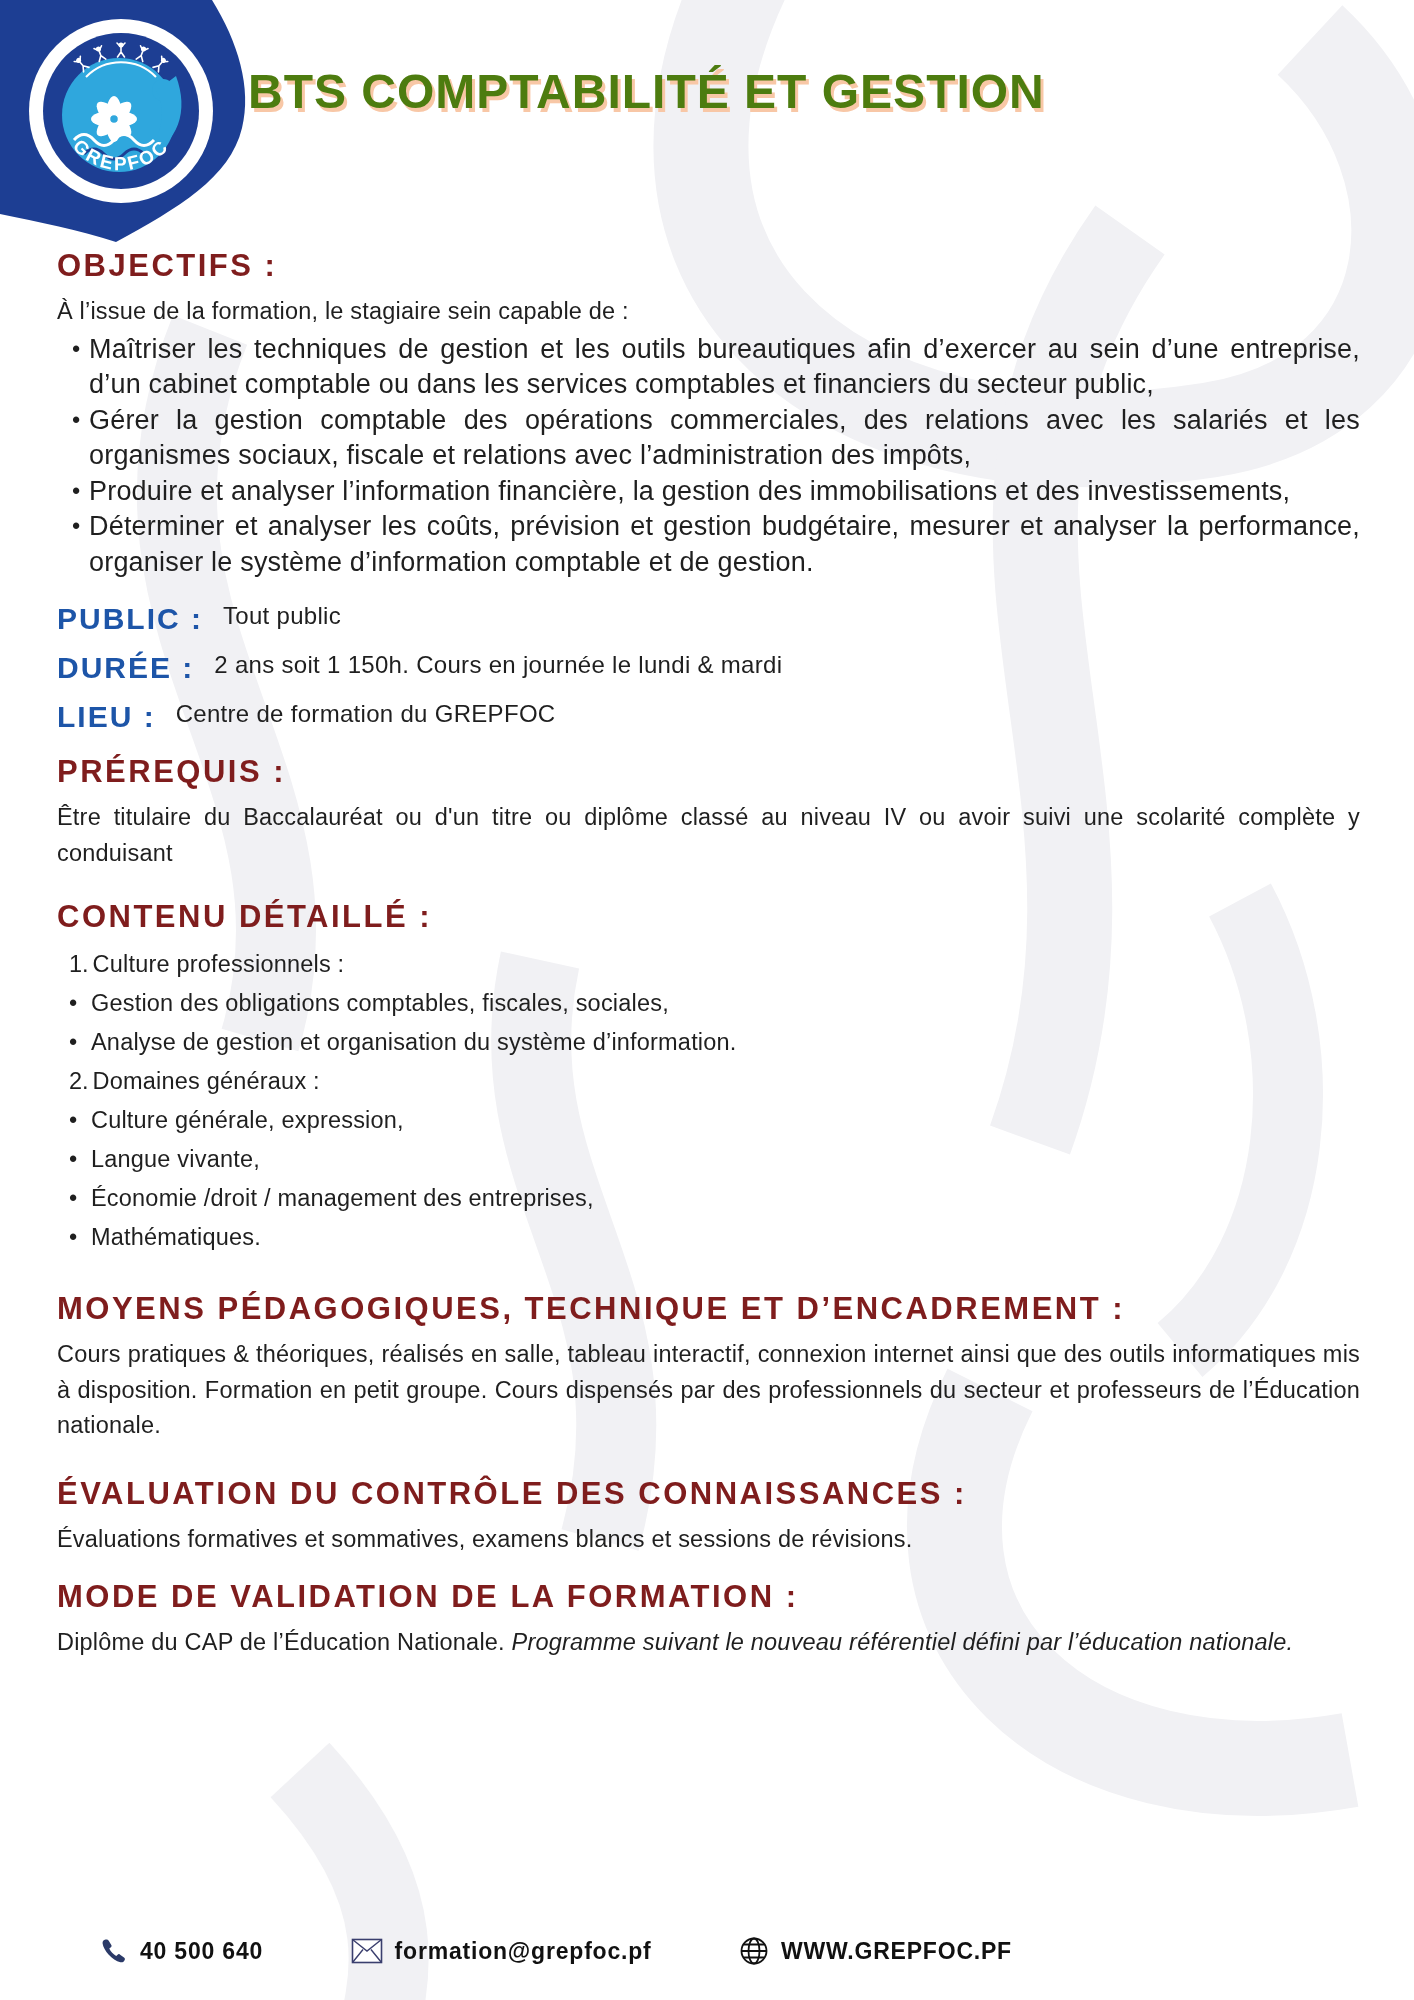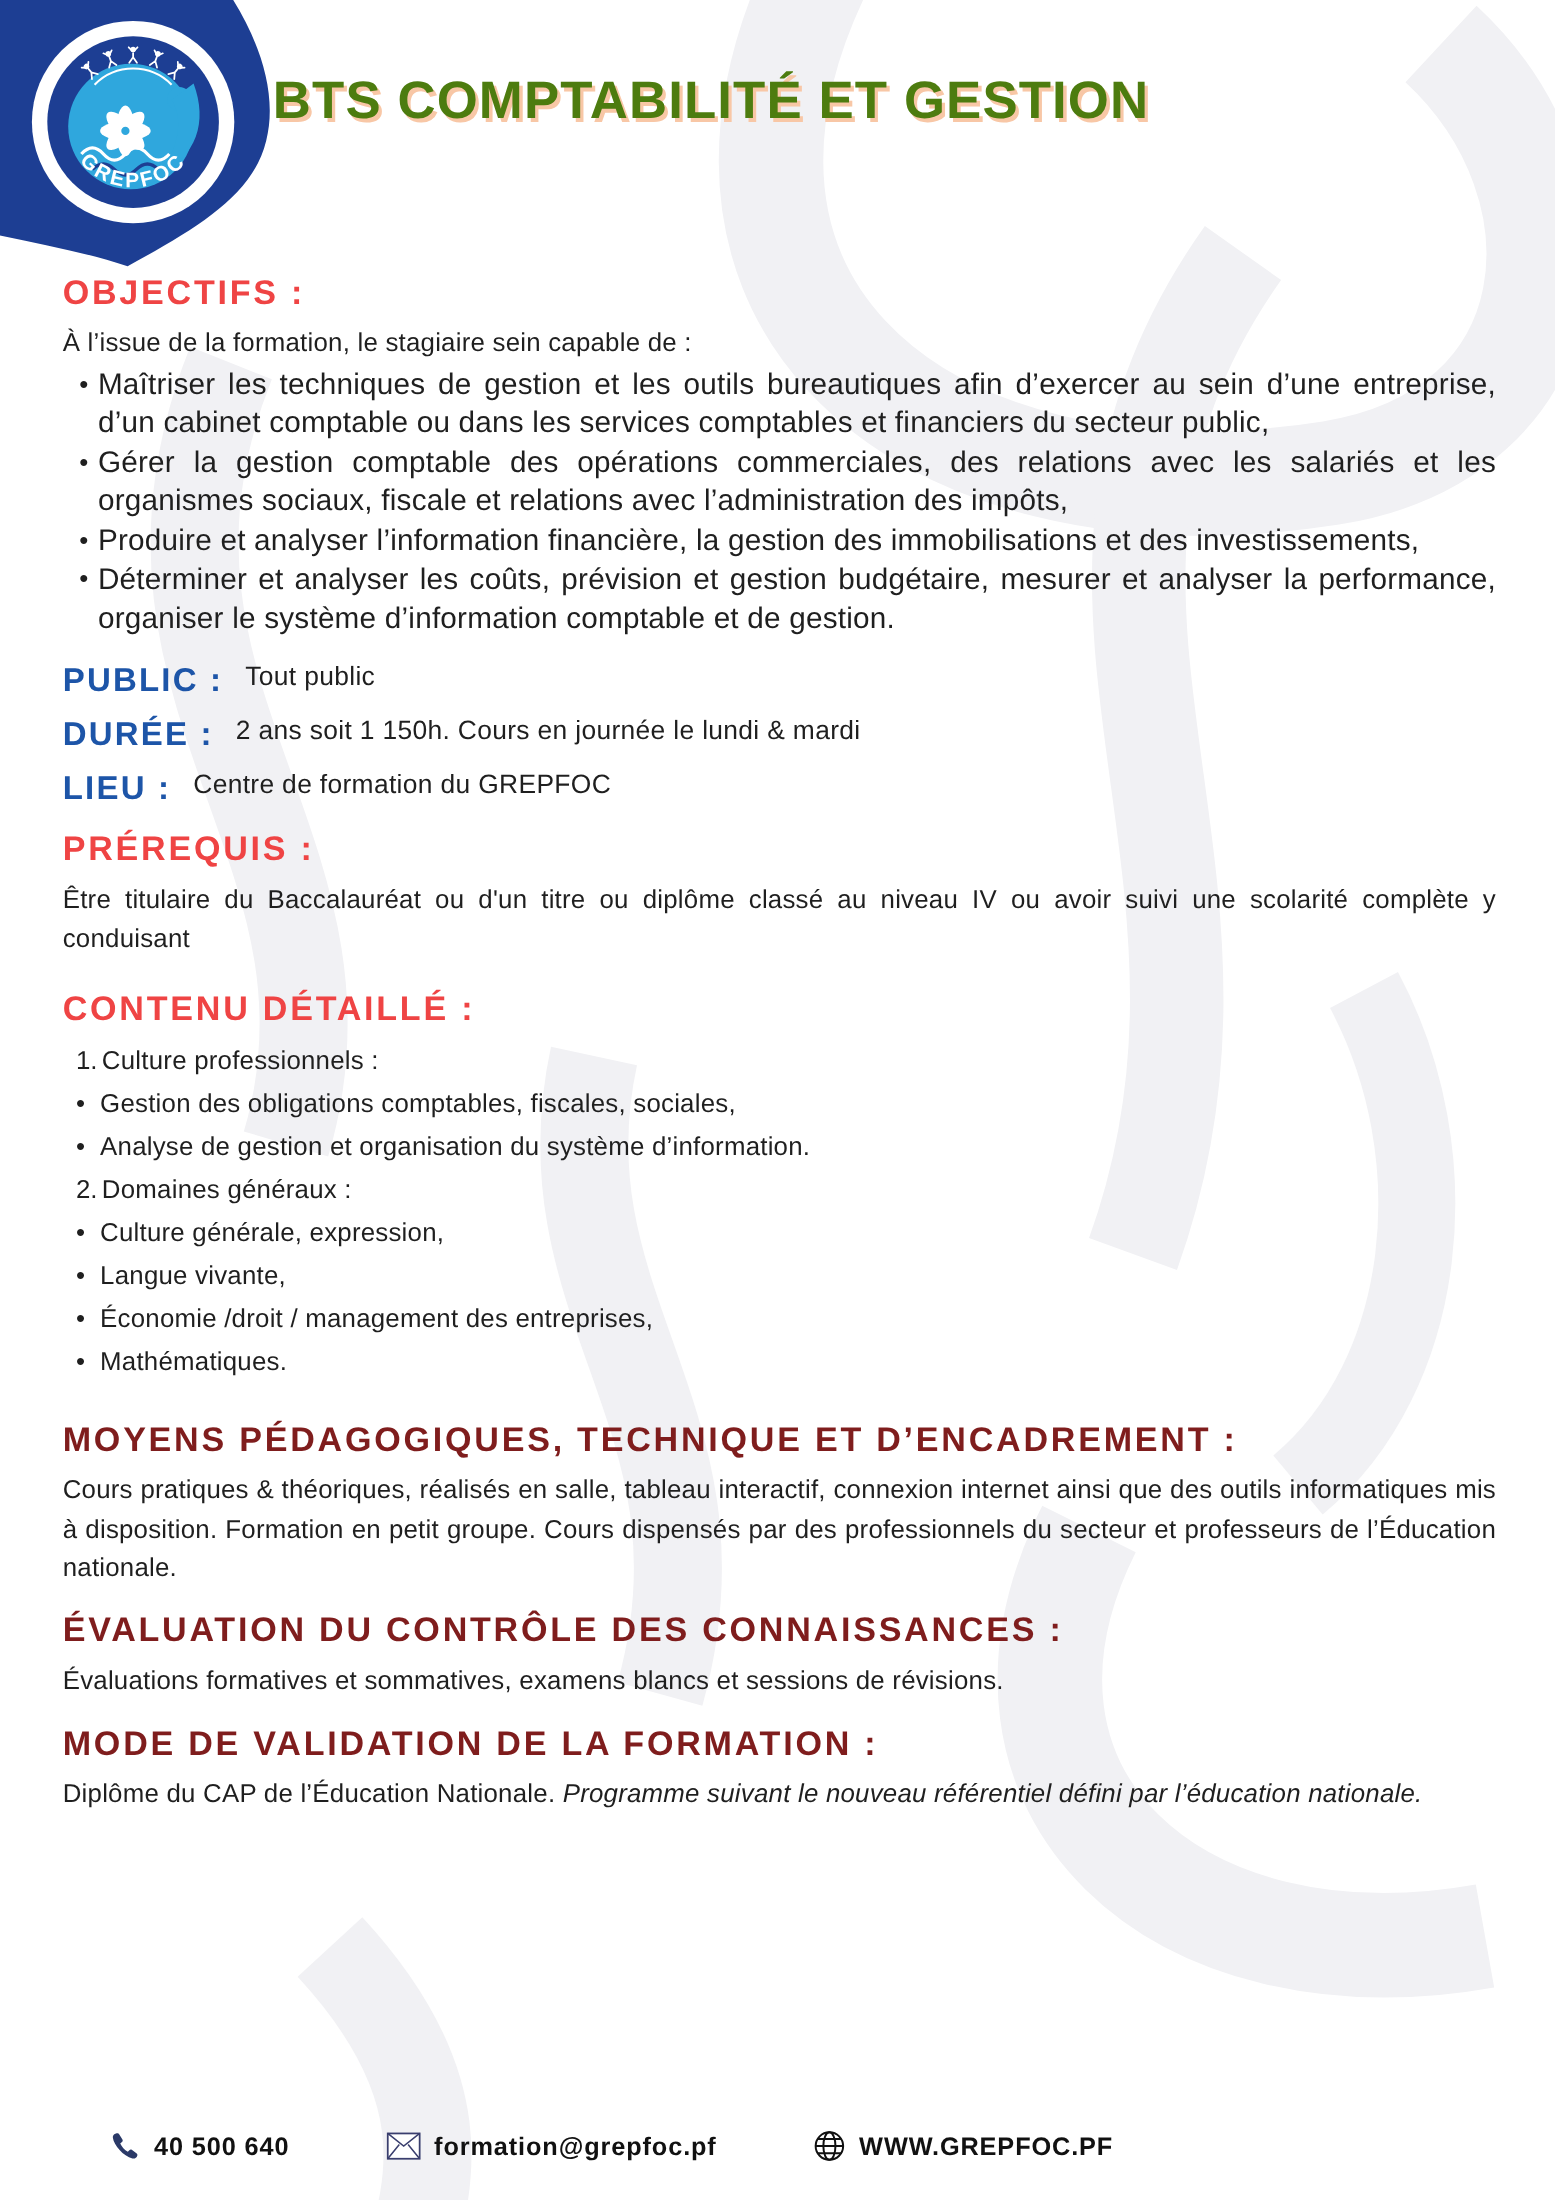--- a/index.html
+++ b/index.html
@@ -16,21 +16,21 @@
   .doc-title{
     position:absolute;left:248px;top:64px;
     font-size:48px;font-weight:bold;letter-spacing:1px;
     color:#4d7c0f;text-shadow:3px 4px 0 #f8c7a6;white-space:nowrap;
   }
   .content{position:absolute;top:248px;left:57px;right:54px;}
   .sec{margin-top:28px;}
   .sec:first-child{margin-top:0;}
   .sec-title{
     font-size:31px;font-weight:bold;letter-spacing:2.5px;
-    color:#ef4444;margin:0 0 10px 0;
+    color:#7f1d1d;margin:0 0 10px 0;
   }
   .sec-title.bright{color:#7f1d1d;}
   .para{
     font-size:23.5px;line-height:35.5px;letter-spacing:0.2px;
     text-align:justify;margin:4px 0 0 0;
   }
   .blist{margin-top:2px;}
   .blist .li{display:flex;}
   .blist .marker{width:17px;min-width:17px;padding-left:15px;font-size:23.5px;line-height:35.5px;}
   .blist .txt{flex:1;font-size:27px;line-height:35.5px;letter-spacing:0.2px;text-align:justify;}
@@ -197,21 +197,21 @@
           <span class="txt">Mathématiques.</span>
         </div>
       </div>
     </div>
 
     <div class="sec" style="margin-top:34px;">
       <h2 class="sec-title bright">MOYENS PÉDAGOGIQUES, TECHNIQUE ET D’ENCADREMENT :</h2>
       <p class="para">Cours pratiques &amp; théoriques, réalisés en salle, tableau interactif, connexion internet ainsi que des outils informatiques mis à disposition. Formation en petit groupe. Cours dispensés par des professionnels du secteur et professeurs de l’Éducation nationale.</p>
     </div>
 
-    <div class="sec" style="margin-top:20px;">
+    <div class="sec" style="margin-top:32px;">
       <h2 class="sec-title bright">ÉVALUATION DU CONTRÔLE DES CONNAISSANCES :</h2>
       <p class="para">Évaluations formatives et sommatives, examens blancs et sessions de révisions.</p>
     </div>
 
     <div class="sec" style="margin-top:22px;">
       <h2 class="sec-title bright">MODE DE VALIDATION DE LA FORMATION :</h2>
       <p class="para"><span>Diplôme du CAP de l’Éducation Nationale. </span><span class="validation-italic">Programme suivant le nouveau référentiel défini par l’éducation nationale.</span></p>
     </div>
 
   </div>

